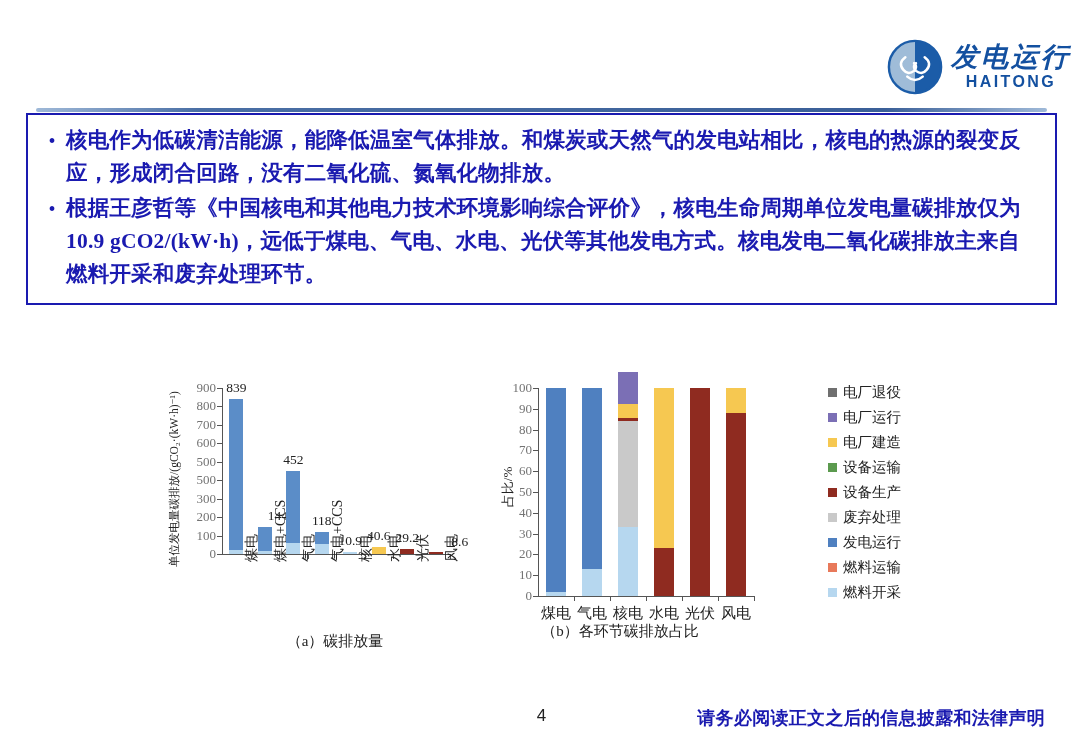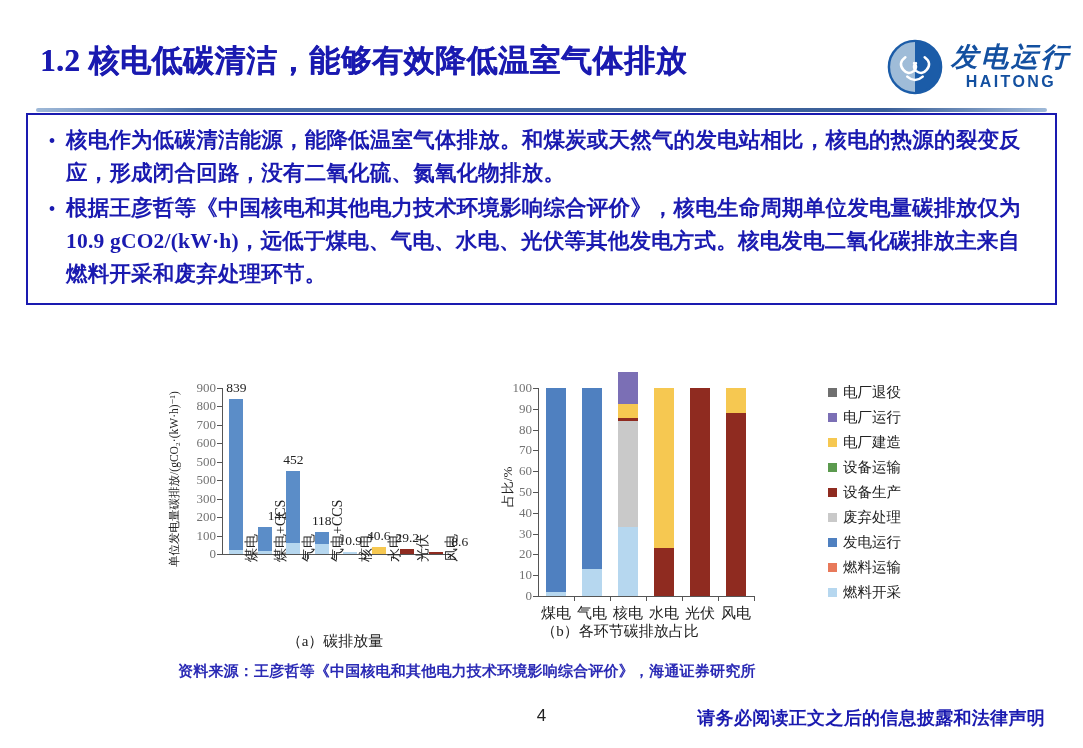--- a/index.html
+++ b/index.html
@@ -136,24 +136,20 @@
     font-family: "Liberation Serif", "DejaVu Serif", serif;
     font-size: 18px; font-weight: bold; color: #1a1ab0; letter-spacing: 0.3px;
   }
 </style>
 </head>
 <body>
 
 <div class="slide">
 
   <div class="header">
-    <div class="title">
-      <span class="num">1.2</span>
-      <span>核电低碳清洁，能够有效降低温室气体排放</span>
-    </div>
     <div class="logo-wrap">
       <svg class="logo-mark" viewBox="0 0 60 60">
         <circle cx="30" cy="30" r="27" fill="#9fbcd8"></circle>
         <path d="M30 3 A27 27 0 0 1 30 57 Z" fill="#1b5ca8"></path>
         <circle cx="30" cy="30" r="27" fill="none" stroke="#1b5ca8" stroke-width="2.5"></circle>
         <path d="M20 20 q-8 6 -2 13 q5 6 11 1 q4 -4 0 -8" fill="none" stroke="#ffffff" stroke-width="2.6" stroke-linecap="round"></path>
         <path d="M40 20 q8 6 2 13 q-5 6 -11 1 q-4 -4 0 -8" fill="none" stroke="#ffffff" stroke-width="2.6" stroke-linecap="round"></path>
         <path d="M22 40 q8 7 16 0" fill="none" stroke="#ffffff" stroke-width="2.6" stroke-linecap="round"></path>
       </svg>
       <div class="logo-text">
@@ -367,18 +363,17 @@
           </div>
           <div class="legend-item">
             <span class="legend-swatch" style="background: rgb(182, 215, 239);"></span>
             <span class="legend-label">燃料开采</span>
           </div>
         </div>
     </div>
 
   </div>
 
-  <div class="source">资料来源：王彦哲等《中国核电和其他电力技术环境影响综合评价》，海通证券研究所</div>
 
   <div class="page-num">4</div>
   <div class="footer-note">请务必阅读正文之后的信息披露和法律声明</div>
 
 </div>
 
 </body></html>

